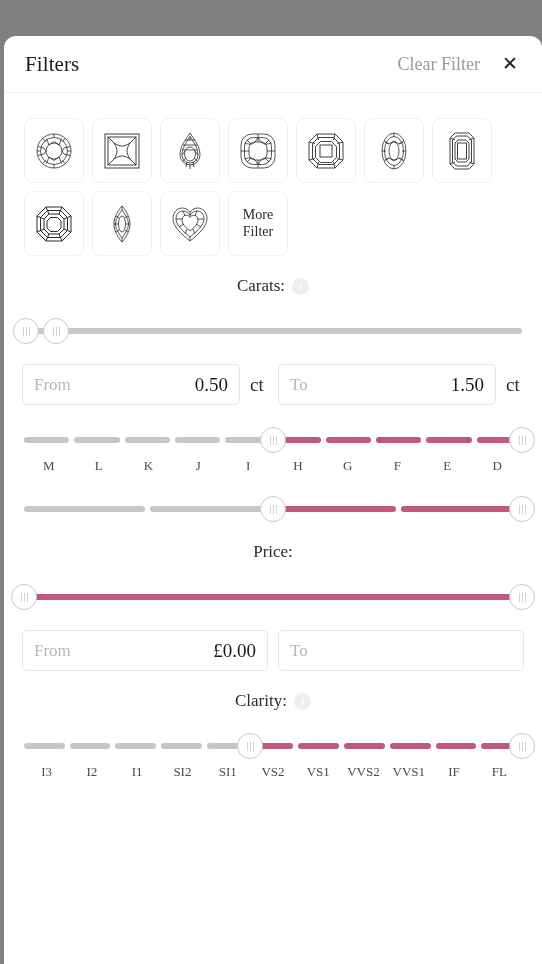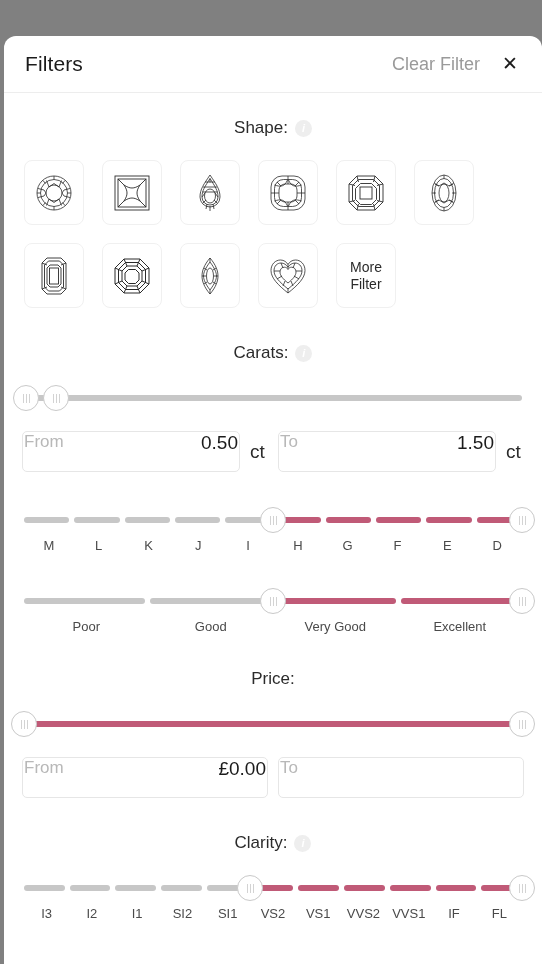--- a/index.html
+++ b/index.html
@@ -12,20 +12,21 @@
   #root { position: relative; width: 542px; height: 964px; background: #808080; }
 
   .modal {
     position: absolute;
     left: 4px; top: 36px;
     width: 538px; height: 928px;
     background: #ffffff;
     border-top-left-radius: 12px;
     border-top-right-radius: 12px;
     overflow: hidden;
+    font-family: Liberation Serif, serif;
   }
 
   
   .modal-header {
     position: relative;
     height: 57px;
     border-bottom: 1px solid #ededed;
     display: flex; align-items: center;
   }
   .modal-title {
@@ -60,40 +61,40 @@
     background: #eeeeee; color: #ffffff;
     font-size: 11px; line-height: 17px; text-align: center;
     font-style: italic; font-weight: 700;
     display: inline-block;
   }
 
   
   .shape-wrap { margin-top: 25px; }
   .shape-grid {
     display: flex; flex-wrap: wrap;
-    gap: 18px;
+    gap: 8px;
     padding: 0 20px;
     margin-top: 22px;
   }
   .shape-tile {
     width: 60px; height: 65px;
     border: 1px solid #f0f0f0;
     border-radius: 8px;
     background: #fff;
     display: flex; align-items: center; justify-content: center;
     cursor: pointer;
   }
   .shape-tile svg { display: block; }
   .more-shapes {
     font-size: 14px; color: #2b2b2b; line-height: 1.2;
     text-align: center; font-family: inherit;
   }
 
   
-  .slider-block { margin-top: 35px; }
+  .slider-block { margin-top: 20px; }
   .slider-area { position: relative; height: 26px; margin: 22px 20px 0 20px; }
   .track {
     position: absolute; left: 0; right: 0; top: 10px;
     height: 6px;
     display: flex; gap: 5px;
   }
   .seg { flex: 1; height: 6px; border-radius: 3px; background: #c7c7c7; }
   .seg.on { background: #c05a77; }
 
   .track-solid {
@@ -120,22 +121,22 @@
   
   .input-row {
     display: flex; align-items: center;
     padding: 0 18px; margin-top: 20px; gap: 10px;
   }
   .field {
     flex: 1;
     height: 41px;
     border: 1px solid #e6e6e6;
     border-radius: 5px;
-    display: flex; 
-    padding: 0 1px;
+    display: flex; align-items: center;
+    padding: 0 11px;
     overflow: hidden;
     background: #fff;
     cursor: text;
   }
   .field .ph { font-size: 17px; color: #b8b8b8; white-space: nowrap; }
   .field .val {
     margin-left: auto; font-size: 19px; color: #1b1b1b;
     white-space: nowrap; font-weight: 500;
   }
   .field.price-to .val { margin-left: 14px; }
@@ -149,24 +150,20 @@
 
     <div class="modal-header">
       <div class="modal-title">Filters</div>
       <button class="clear-filter">Clear Filter</button>
       <button class="close-btn">✕</button>
     </div>
 
     <div class="modal-body">
 
       <div class="shape-wrap">
-        <div class="section-title">
-          <span>Shape:</span>
-          <span class="info-icon">i</span>
-        </div>
         <div class="shape-grid">
 
           <div class="shape-tile">
             <span>
             <svg width="46" height="46" viewBox="0 0 46 46" fill="none" stroke="#2b2b2b" stroke-width="0.8">
               <circle cx="23" cy="23" r="17"></circle>
                   <circle cx="23" cy="23" r="13.5"></circle>
                   <circle cx="23" cy="23" r="8"></circle>
               <path d="M23 6v3.5M34 10.5l-2.5 3M40 23h-3.5M34 35.5l-2.5-3M23 40v-3.5M12 35.5l2.5-3M6 23h3.5M12 10.5l2.5 3"></path>
               <path d="M15.5 10.5L18 17M30.5 10.5L28 17M39 18.5L33 20M39 27.5L33 26M30.5 35.5L28 29M15.5 35.5L18 29M7 27.5L13 26M7 18.5L13 20"></path>
@@ -373,26 +370,20 @@
               <i></i>
               <i></i>
               <i></i>
             </div>
           <div class="handle" style="left:100%">
               <i></i>
               <i></i>
               <i></i>
             </div>
         </div>
-        <div class="tick-row">
-            <div class="tick">Poor</div>
-            <div class="tick">Good</div>
-            <div class="tick">Very Good</div>
-            <div class="tick">Excellent</div>
-          </div>
       </div>
 
       <div class="slider-block">
         <div class="section-title">
           <span>Price:</span>
         </div>
         <div class="slider-area">
           <div class="track-solid on"></div>
           <div class="handle" style="left:0%">
               <i></i>

